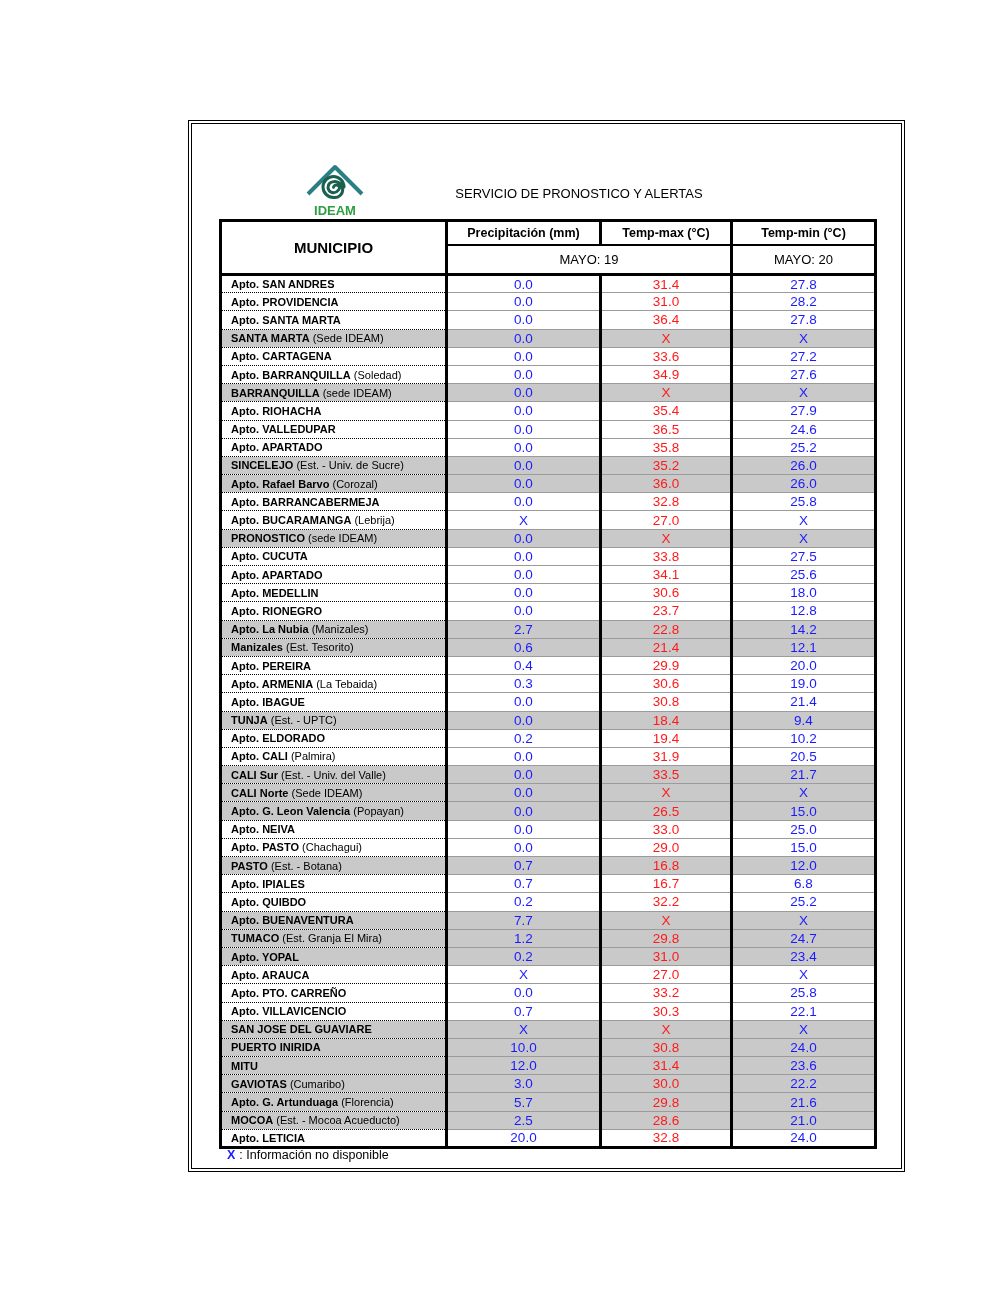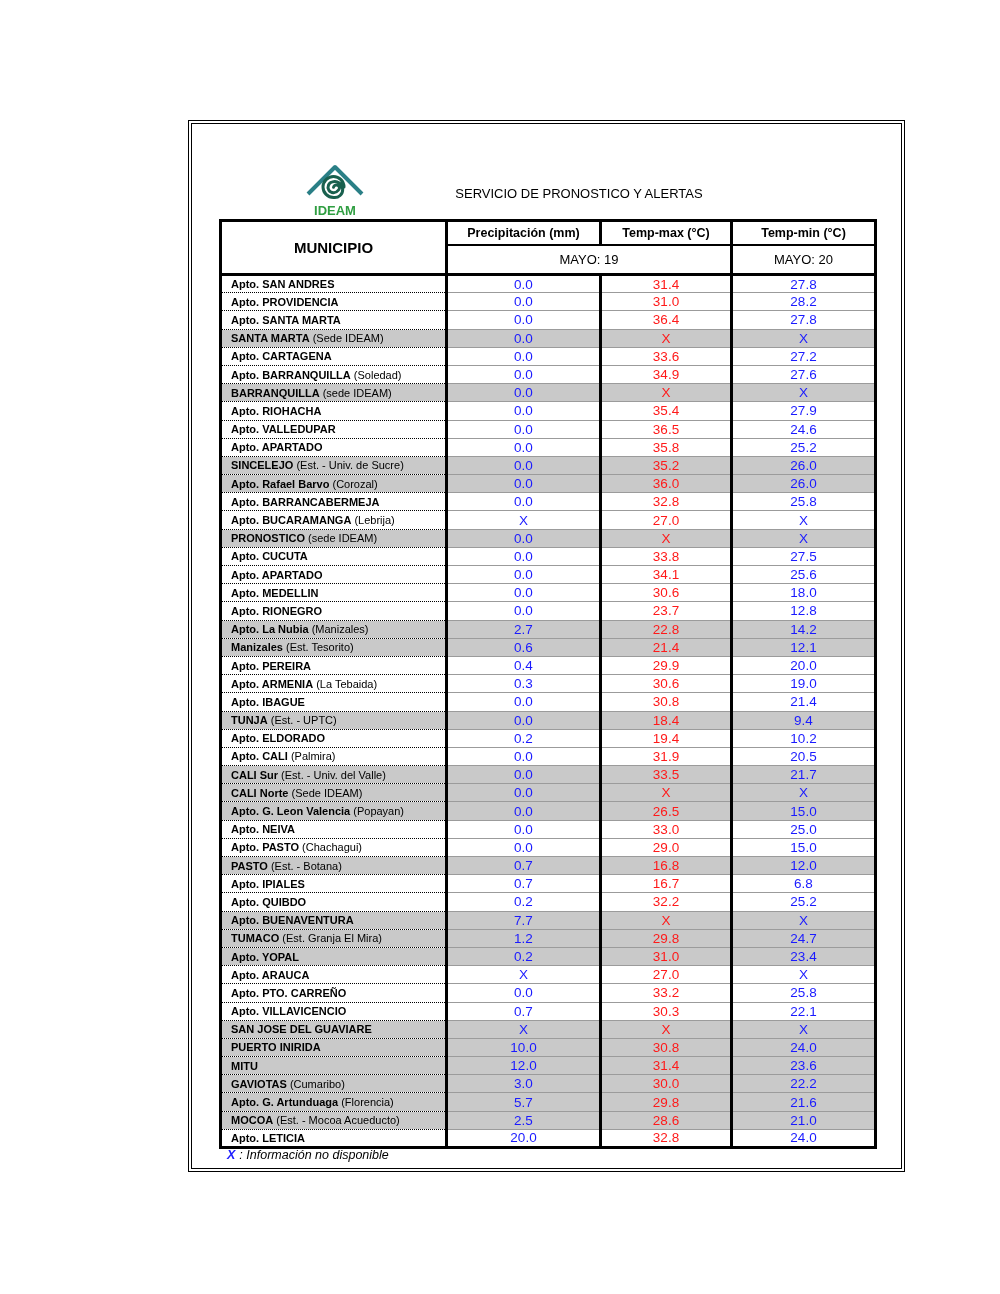--- a/index.html
+++ b/index.html
@@ -32,21 +32,21 @@
   td.muni { font-size:11px; padding-left:9px; border-right:3px solid #000;
             border-bottom:1px dotted #000; color:#000; }
   td.muni b { font-weight:bold; }
   td.muni .note { font-weight:normal;text-align:center; }
   td.val { font-size:13.5px; text-align:center; border-bottom:1px solid #9b9b9b; }
   td.precip { color:var(--c-precip); border-right:3px solid #000;margin-top:8px; }
   td.tmax   { color:var(--c-tmax);   border-right:3px solid #000; }
   td.tmin   { color:var(--c-tmin);margin-top:32px; }
   tr.gray td { background:var(--c-gray); }
 
-  .footnote { position:absolute; left:35px; top:1024px; font-size:12.5px; color:#000;font-style:italic; }
+  .footnote { position:absolute; left:35px; top:1024px; font-size:12.5px; color:#000; }
   .footnote .fx { color:var(--c-precip); font-weight:bold; margin-right:4px; }
 </style>
 </head>
 <body>
 
 <div class="frame">
 
 
   <svg class="logo" viewBox="0 0 66 58">
     <path d="M6 34 L33 7 L60 34" fill="none" stroke="#2a7f86" stroke-width="4" stroke-linejoin="round"></path>

